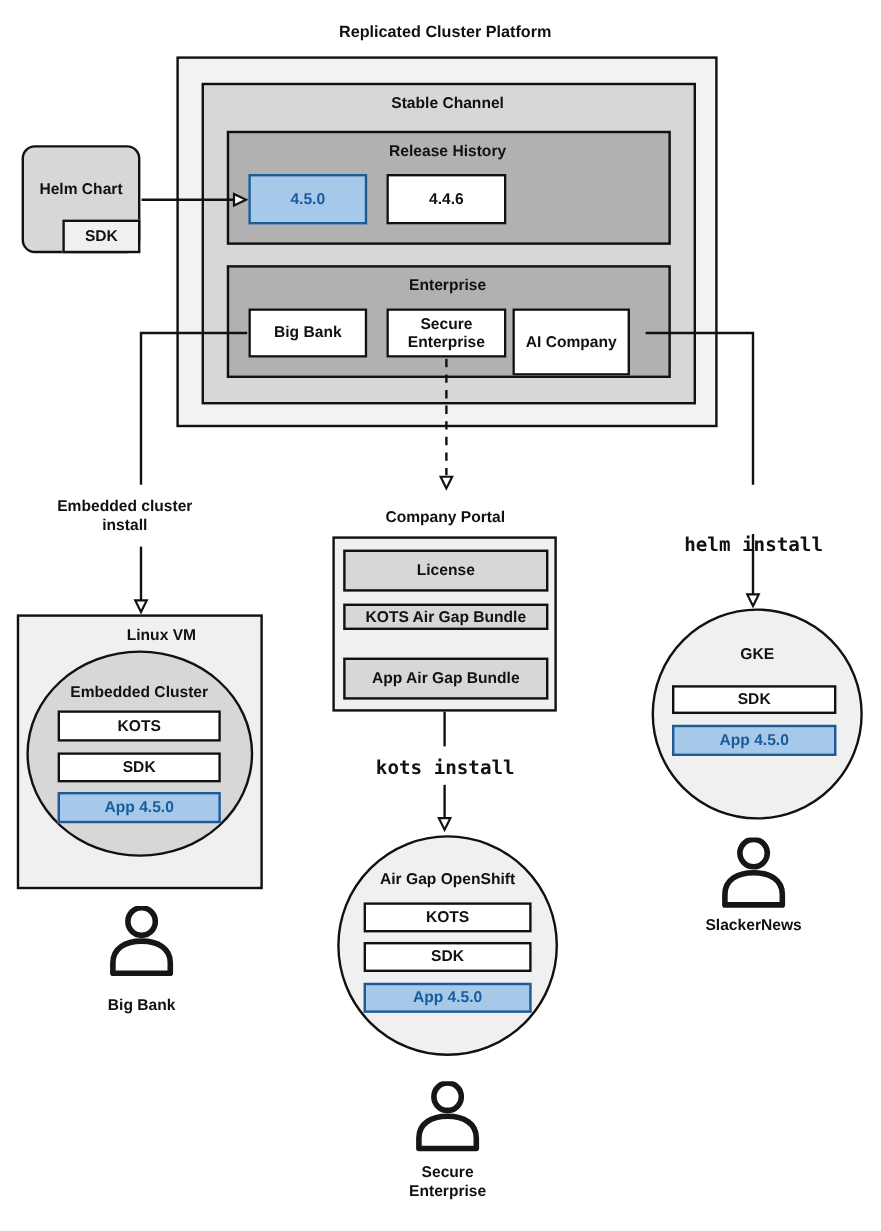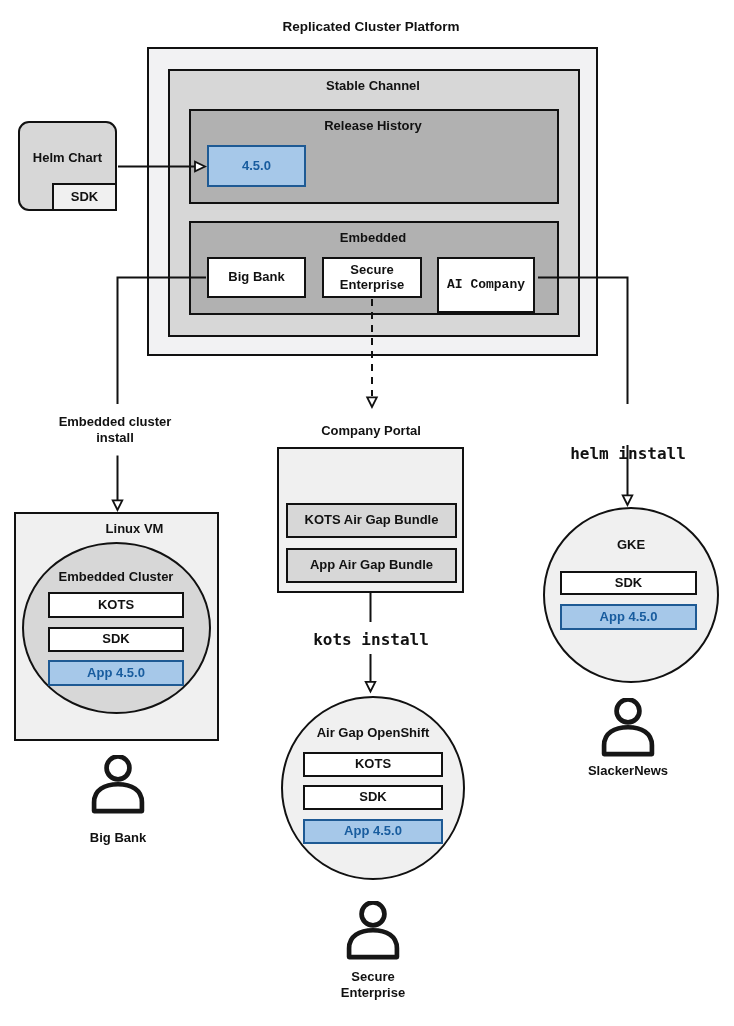--- a/index.html
+++ b/index.html
@@ -34,39 +34,41 @@
   <div class="lbl" style="left:371px;top:19px;font-size:13.5px;">Replicated Cluster Platform</div>
 
   <div class="box g-xlight" style="left:147px;top:47px;width:451px;height:309px;"></div>
 
   <div class="box g-mid" style="left:168px;top:69px;width:412px;height:268px;"></div>
   <div class="lbl" style="left:373px;top:78px;">Stable Channel</div>
 
   <div class="box g-dark" style="left:189px;top:109px;width:370px;height:95px;"></div>
   <div class="lbl" style="left:373px;top:118px;">Release History</div>
   <div class="box hl" style="left:207px;top:145px;width:99px;height:42px;text-align:center;">4.5.0</div>
+  <div class="box white" style="left:322px;top:145px;width:100px;height:42px;">4.4.6</div>
 
   <div class="box g-dark" style="left:189px;top:221px;width:370px;height:94px;"></div>
-  <div class="lbl" style="left:373px;top:230px;">Embedded</div>
+  <div class="lbl" style="left:373px;top:230px;">Enterprise</div>
   <div class="box white" style="left:207px;top:257px;width:99px;height:41px;">Big Bank</div>
   <div class="box white" style="left:322px;top:257px;width:100px;height:41px;padding:0 6px;">Secure Enterprise</div>
-  <div class="box white" style="left:437px;top:257px;width:98px;height:56px;font-family:Liberation Mono, monospace;">AI Company</div>
+  <div class="box white" style="left:427px;top:257px;width:98px;height:56px;">AI Company</div>
 
   <div class="box g-mid" style="left:18px;top:121px;width:99px;height:90px;align-items:center;border-radius:11px;">
     <span style="margin-bottom:16px;">Helm Chart</span>
   </div>
   <div class="box g-light" style="left:52px;top:183px;width:65px;height:28px;">SDK</div>
 
-  <div class="lbl wrap" style="left:115px;top:414px;width:150px;">Embedded cluster install</div>
+  <div class="lbl wrap" style="left:104px;top:414px;width:150px;">Embedded cluster install</div>
   <div class="lbl mono" style="left:628px;top:444px;">helm install</div>
   <div class="lbl mono" style="left:371px;top:630px;">kots install</div>
 
   <div class="lbl" style="left:371px;top:423px;">Company Portal</div>
   <div class="box g-light" style="left:277px;top:447px;width:187px;height:146px;"></div>
-  <div class="box g-mid" style="left:286px;top:503px;width:171px;height:35px;">KOTS Air Gap Bundle</div>
+  <div class="box g-mid" style="left:286px;top:458px;width:171px;height:35px;">License</div>
+  <div class="box g-mid" style="left:286px;top:503px;width:171px;height:22px;">KOTS Air Gap Bundle</div>
   <div class="box g-mid" style="left:286px;top:548px;width:171px;height:35px;">App Air Gap Bundle</div>
 
   <div class="box g-light" style="left:14px;top:512px;width:205px;height:229px;"></div>
   <div class="lbl" style="left:116px;top:521px;padding-left:37px;">Linux VM</div>
   <div class="box g-mid circle" style="left:22px;top:542px;width:189px;height:172px;"></div>
   <div class="lbl" style="left:116px;top:569px;">Embedded Cluster</div>
   <div class="box white" style="left:48px;top:592px;width:136px;height:26px;">KOTS</div>
   <div class="box white" style="left:48px;top:627px;width:136px;height:25px;">SDK</div>
   <div class="box hl" style="left:48px;top:660px;width:136px;height:26px;">App 4.5.0</div>
 

